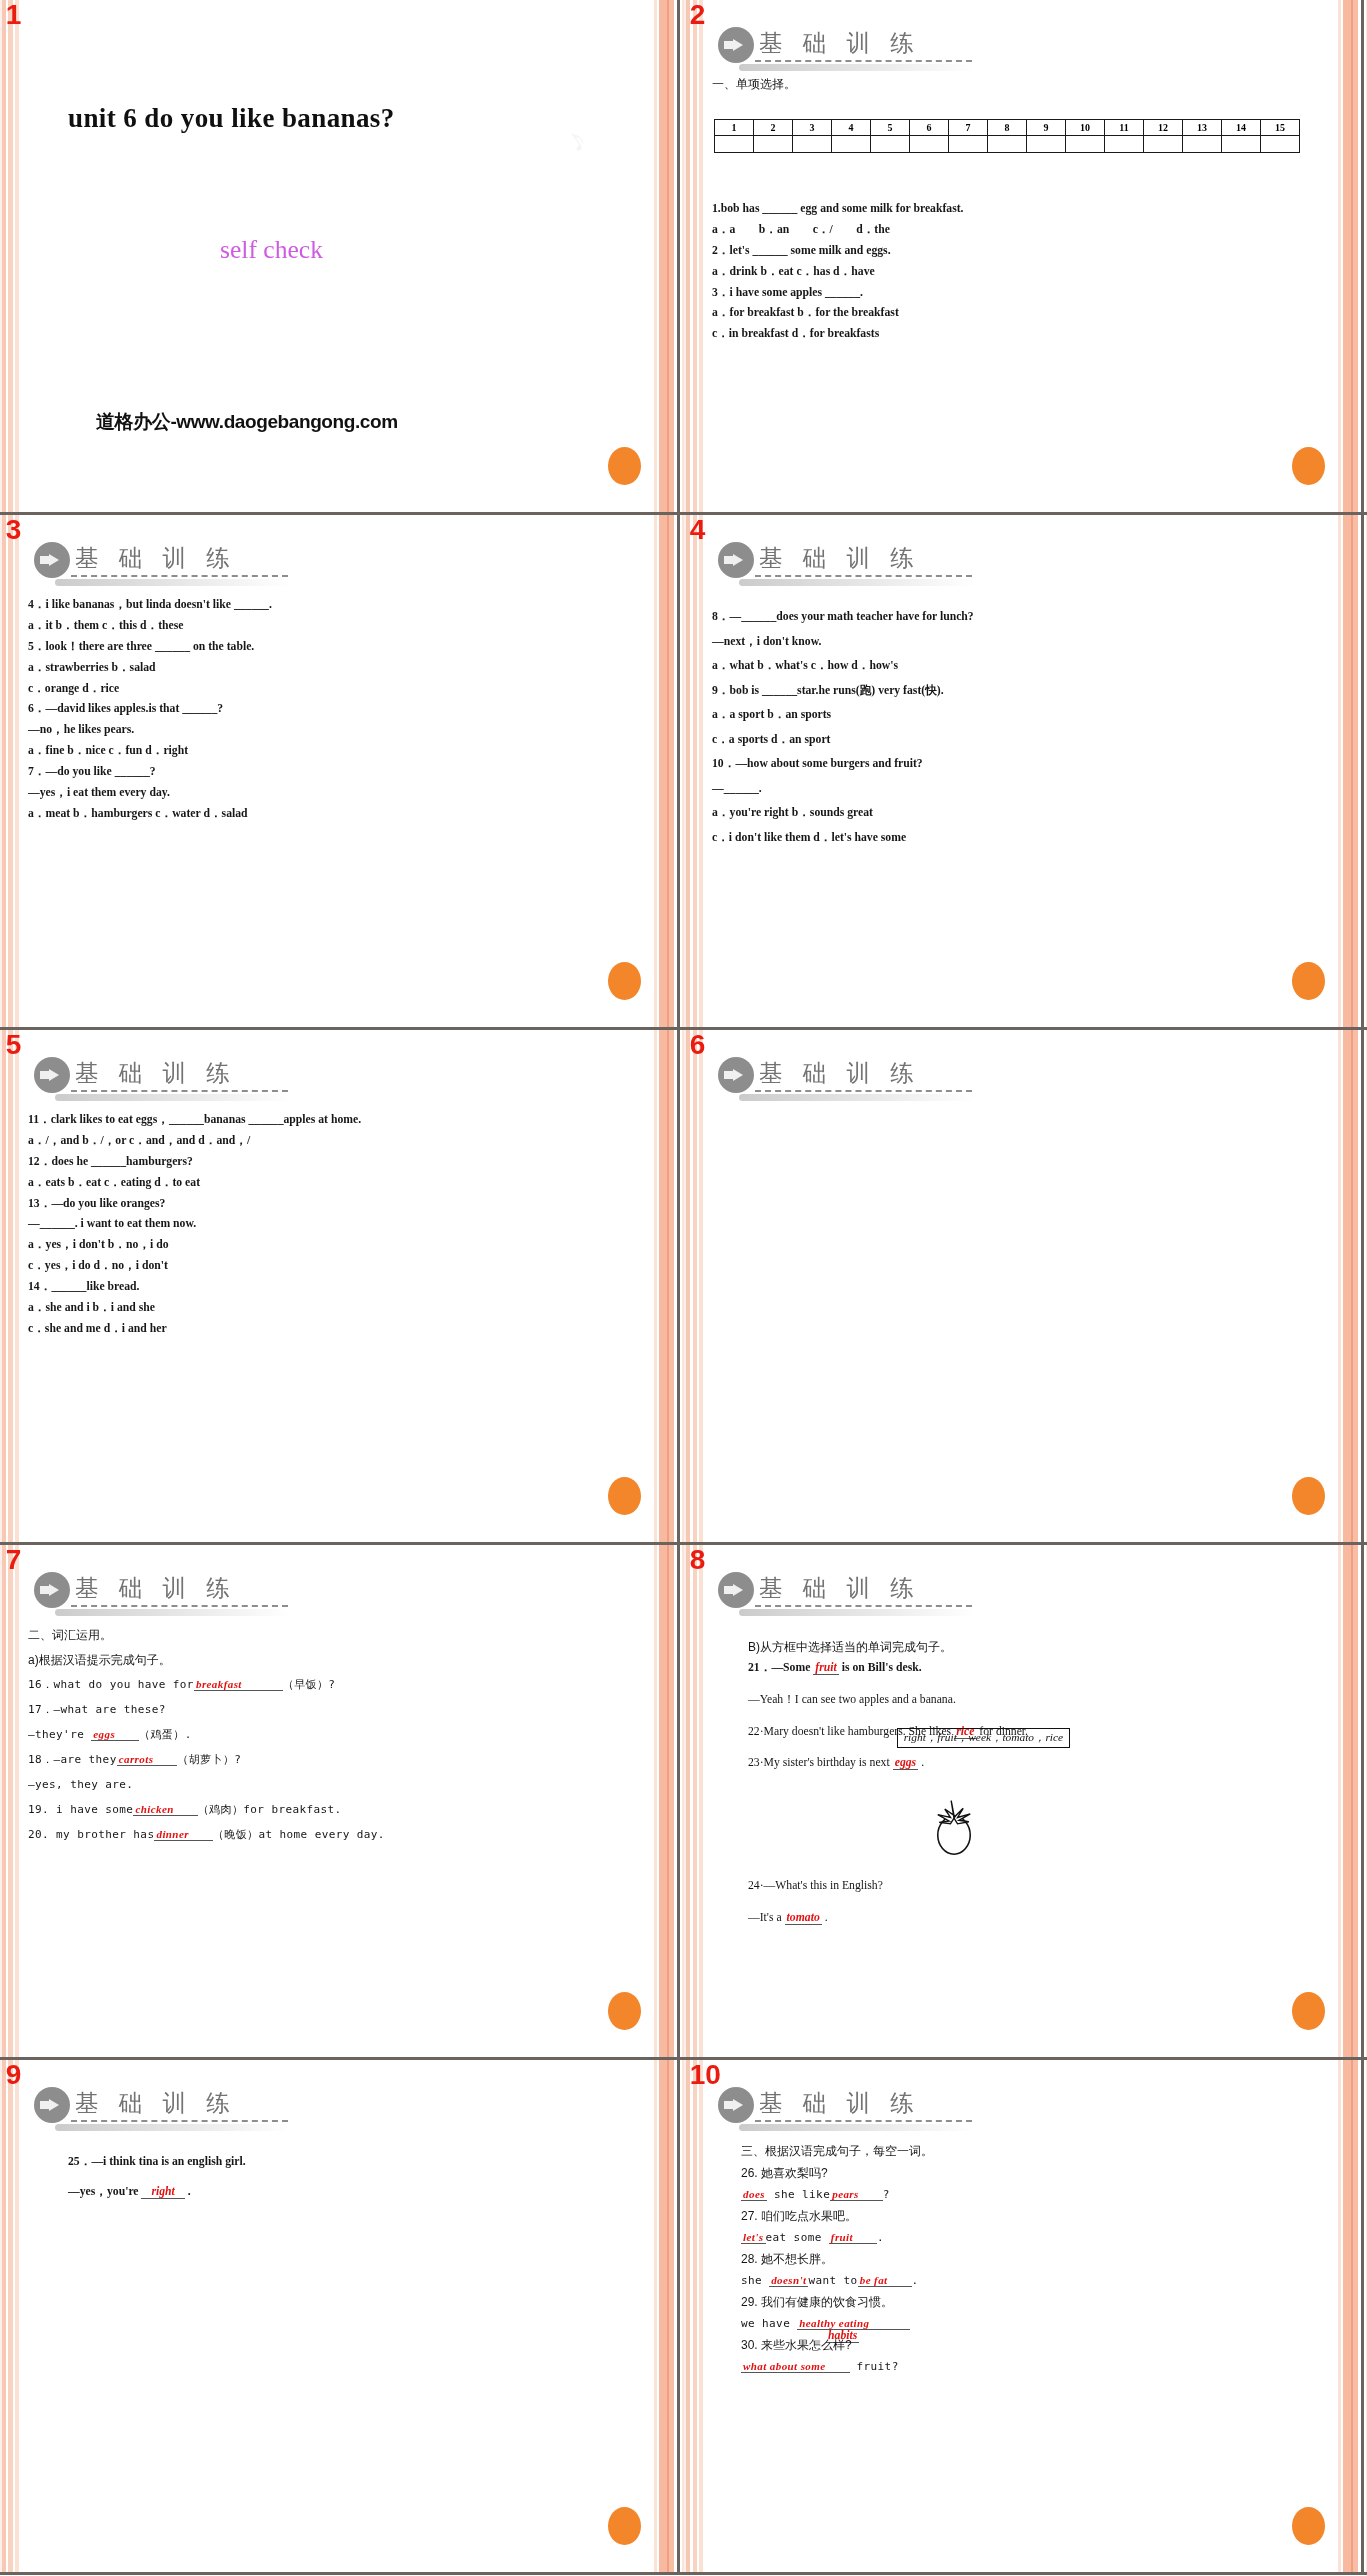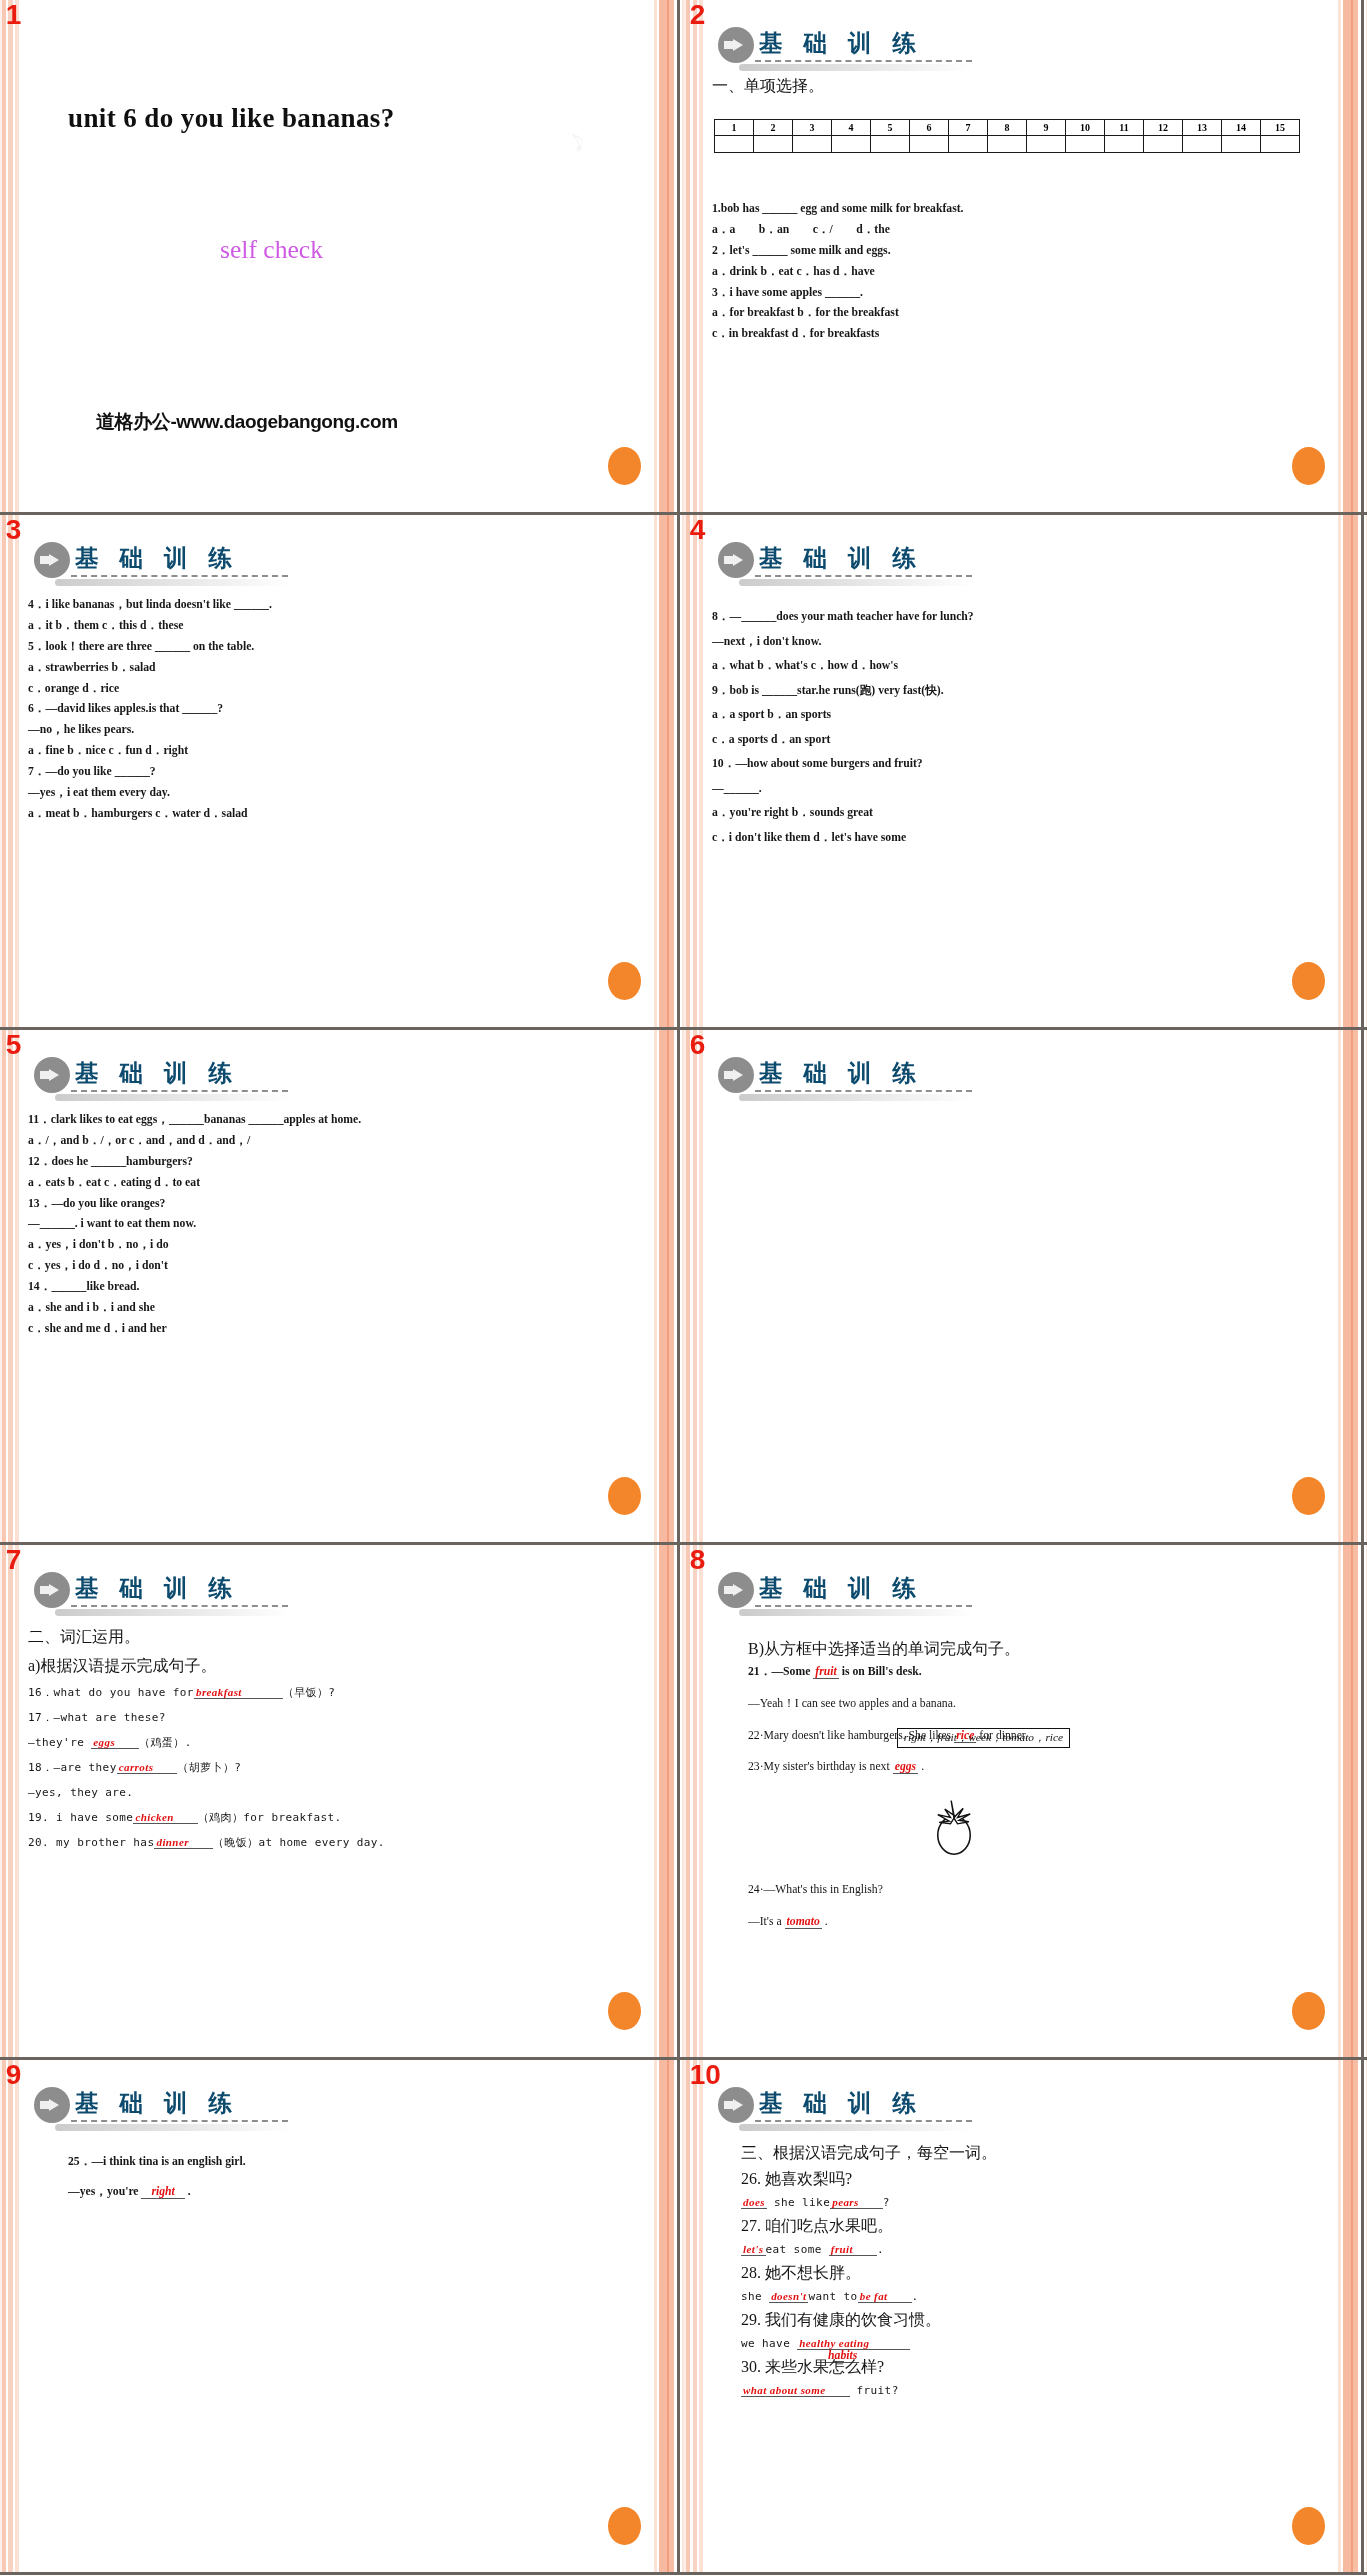--- a/index.html
+++ b/index.html
@@ -97,41 +97,41 @@
     width:0; height:0;
     border-top:6.4px solid transparent; border-bottom:6.4px solid transparent;
     border-left:10.7px solid #f0f0f0; margin-left:3.6px;
   }
   .banner .circ .pen-body {
     position:absolute; left:6.4px; top:13.5px; width:10px; height:8.5px;
     background:#f0f0f0;
   }
   .banner .cn {
     position:absolute; left:41px; top:0px;
-    font-size:23.5px; font-weight:bold; color:#0c4a6e;
+    font-size:23.5px; font-weight:normal; color:#737373;
     letter-spacing:6.4px;
     font-family:"DejaVu Sans", sans-serif;
   }
   .banner .dash {
     position:absolute; left:37px; top:33px; width:217px;
     border-top:2.1px dashed #8d8d8d;
   }
   .banner .shadow {
     position:absolute; left:21px; top:37px; width:235px; height:7px;
     background:linear-gradient(to right, rgba(140,140,140,.45), rgba(140,140,140,0));
     border-radius:3.6px;
   }
   
   .body { position:absolute; left:28px; right:43px; top:78px; }
   .ln {
     font-size:11.7px; color:#161616; line-height:1.0;
     margin-bottom:9.2px; white-space:nowrap;
     font-family:"Liberation Serif", serif; font-weight:bold;
   }
-  .ln.cn { font-family:Liberation Serif, serif; font-weight:normal; font-size:16px; }
+  .ln.cn { font-family:Liberation Sans, sans-serif; font-weight:normal; font-size:12px; }
   .ln.mono { font-family:"DejaVu Sans Mono", monospace; font-weight:normal; font-size:11px; letter-spacing:0.4px;}
   .ans {
     color:#e31010; font-style:italic; font-weight:bold;
     border-bottom:1.1px solid #555; padding:0 2.1px;
     font-family:"Liberation Serif", serif;
   }
   .ans.pad { padding-right:24px; }
   .ans.pad2 { padding-right:41px; }
   
   .anstable {

